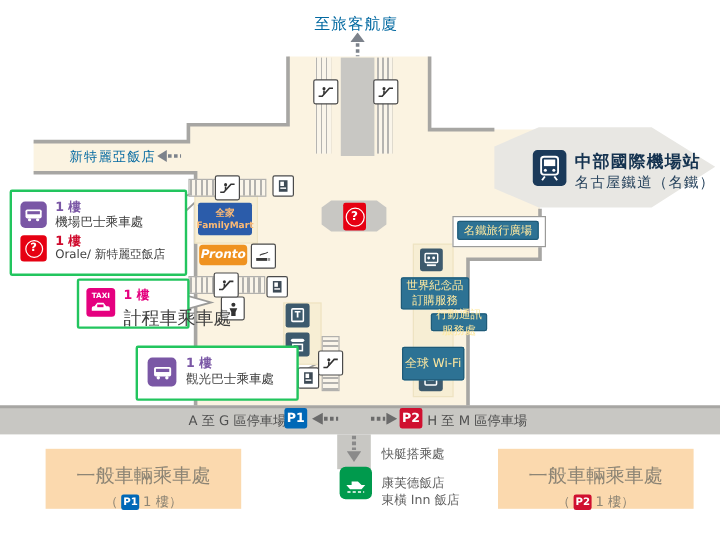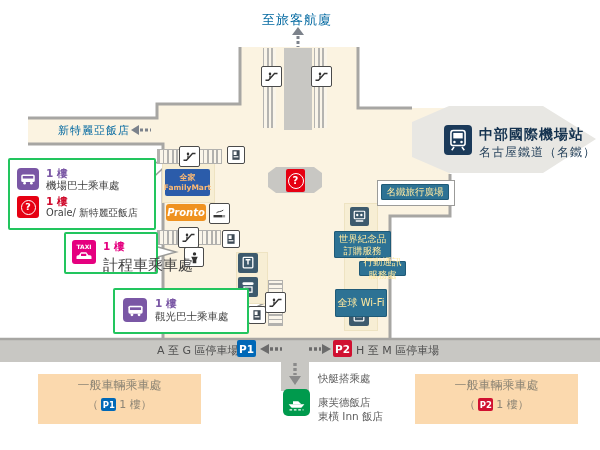--- a/index.html
+++ b/index.html
@@ -30,21 +30,21 @@
   
   .sq{border-radius:3px;display:flex;align-items:center;justify-content:center;flex-direction:column;}
   .q-circle{width:14px;height:14px;border:1.6px solid #fff;border-radius:50%;
             display:flex;align-items:center;justify-content:center;
             color:#fff;font-weight:bold;font-size:10px;line-height:1;}
   .badge{color:#fff;font-weight:bold;font-size:10.5px;display:flex;align-items:center;justify-content:center;border-radius:2px;}
   .badge-sm{color:#fff;font-weight:bold;font-size:8.5px;display:inline-flex;align-items:center;justify-content:center;border-radius:2px;width:15px;height:13px;}
   .road-text{font-size:11px;color:#4f4f4f;white-space:nowrap;}
   .note-text{font-size:10.5px;color:#5f5f5f;white-space:nowrap;}
   .obox{background:#fbd9ae;color:#8d8575;text-align:center;z-index:5;}
-  .obox .l1{font-size:12px;margin-top:3px;}
+  .obox .l1{font-size:16px;margin-top:13px;}
   .obox .l2{font-size:11px;margin-top:3px;display:flex;align-items:center;justify-content:center;gap:3px;}
 </style>
 </head>
 <body>
 
 <div id="stage">
 
   <svg class="abs" width="600" height="450" viewBox="0 0 600 450" style="left:0;top:0;">
 
     <polygon points="240,47 358,47 358,108 450,108 450,216 390,216 390,338 163,338 163,144 28,144 28,118 157,118 157,104 240,104" fill="#fbf3e1"></polygon>

